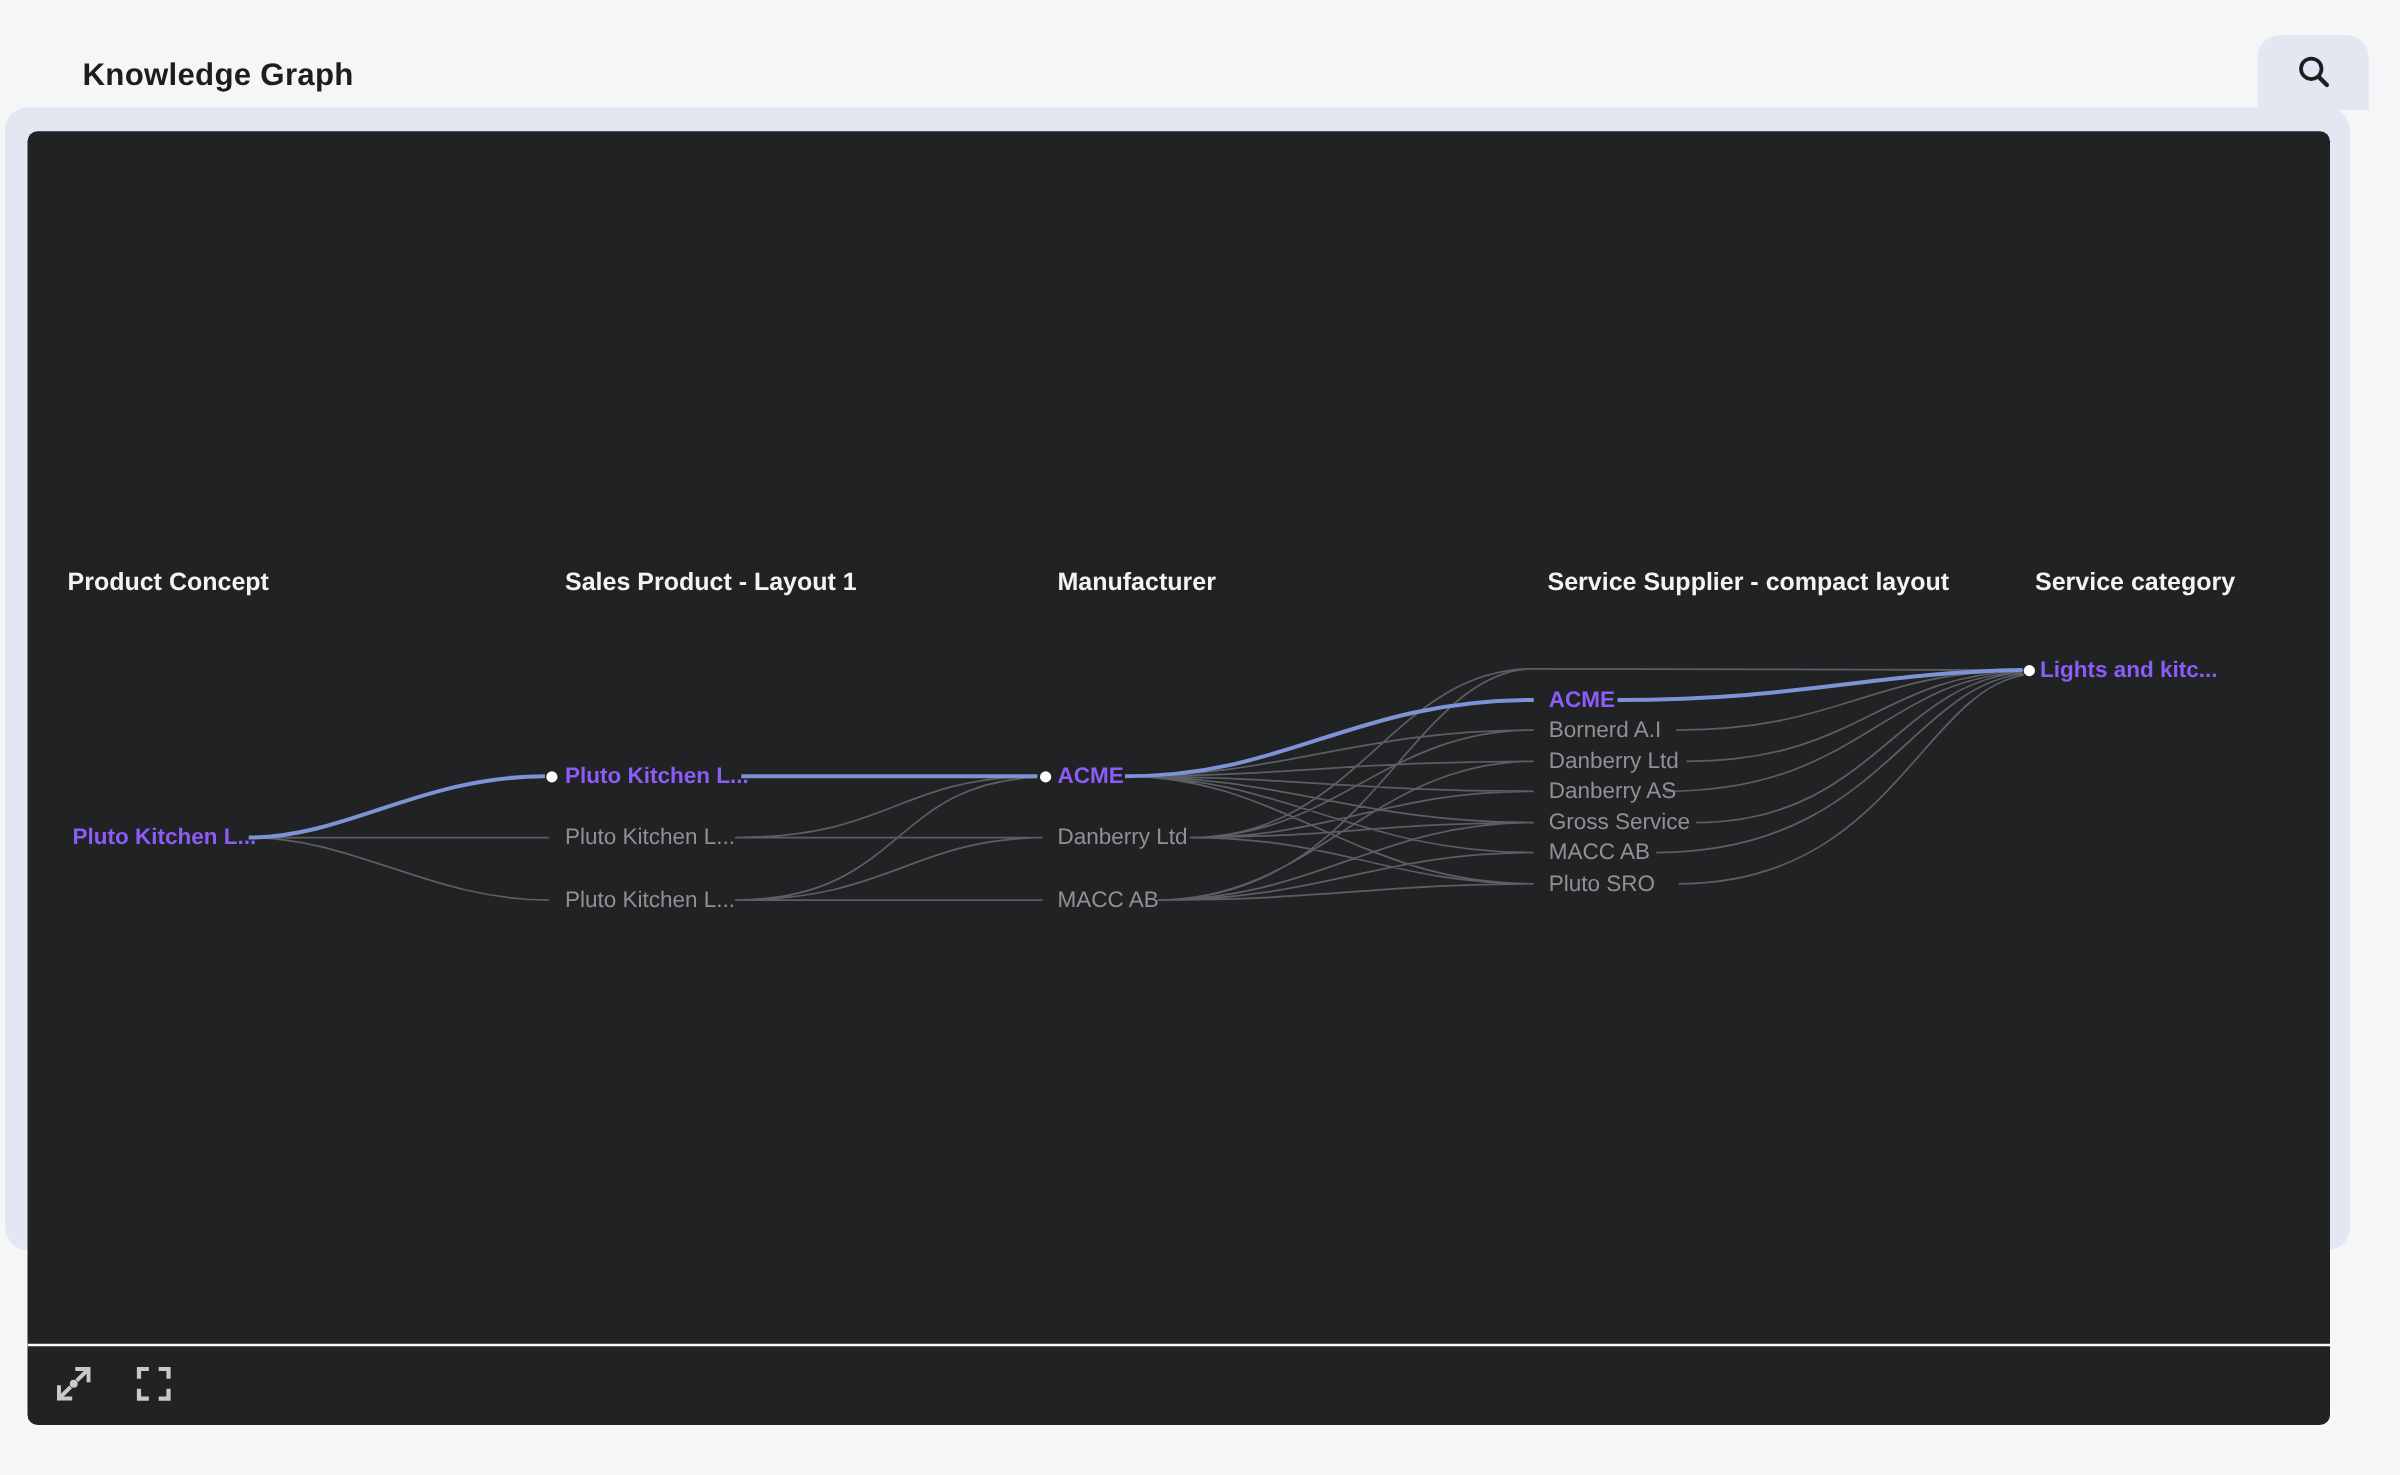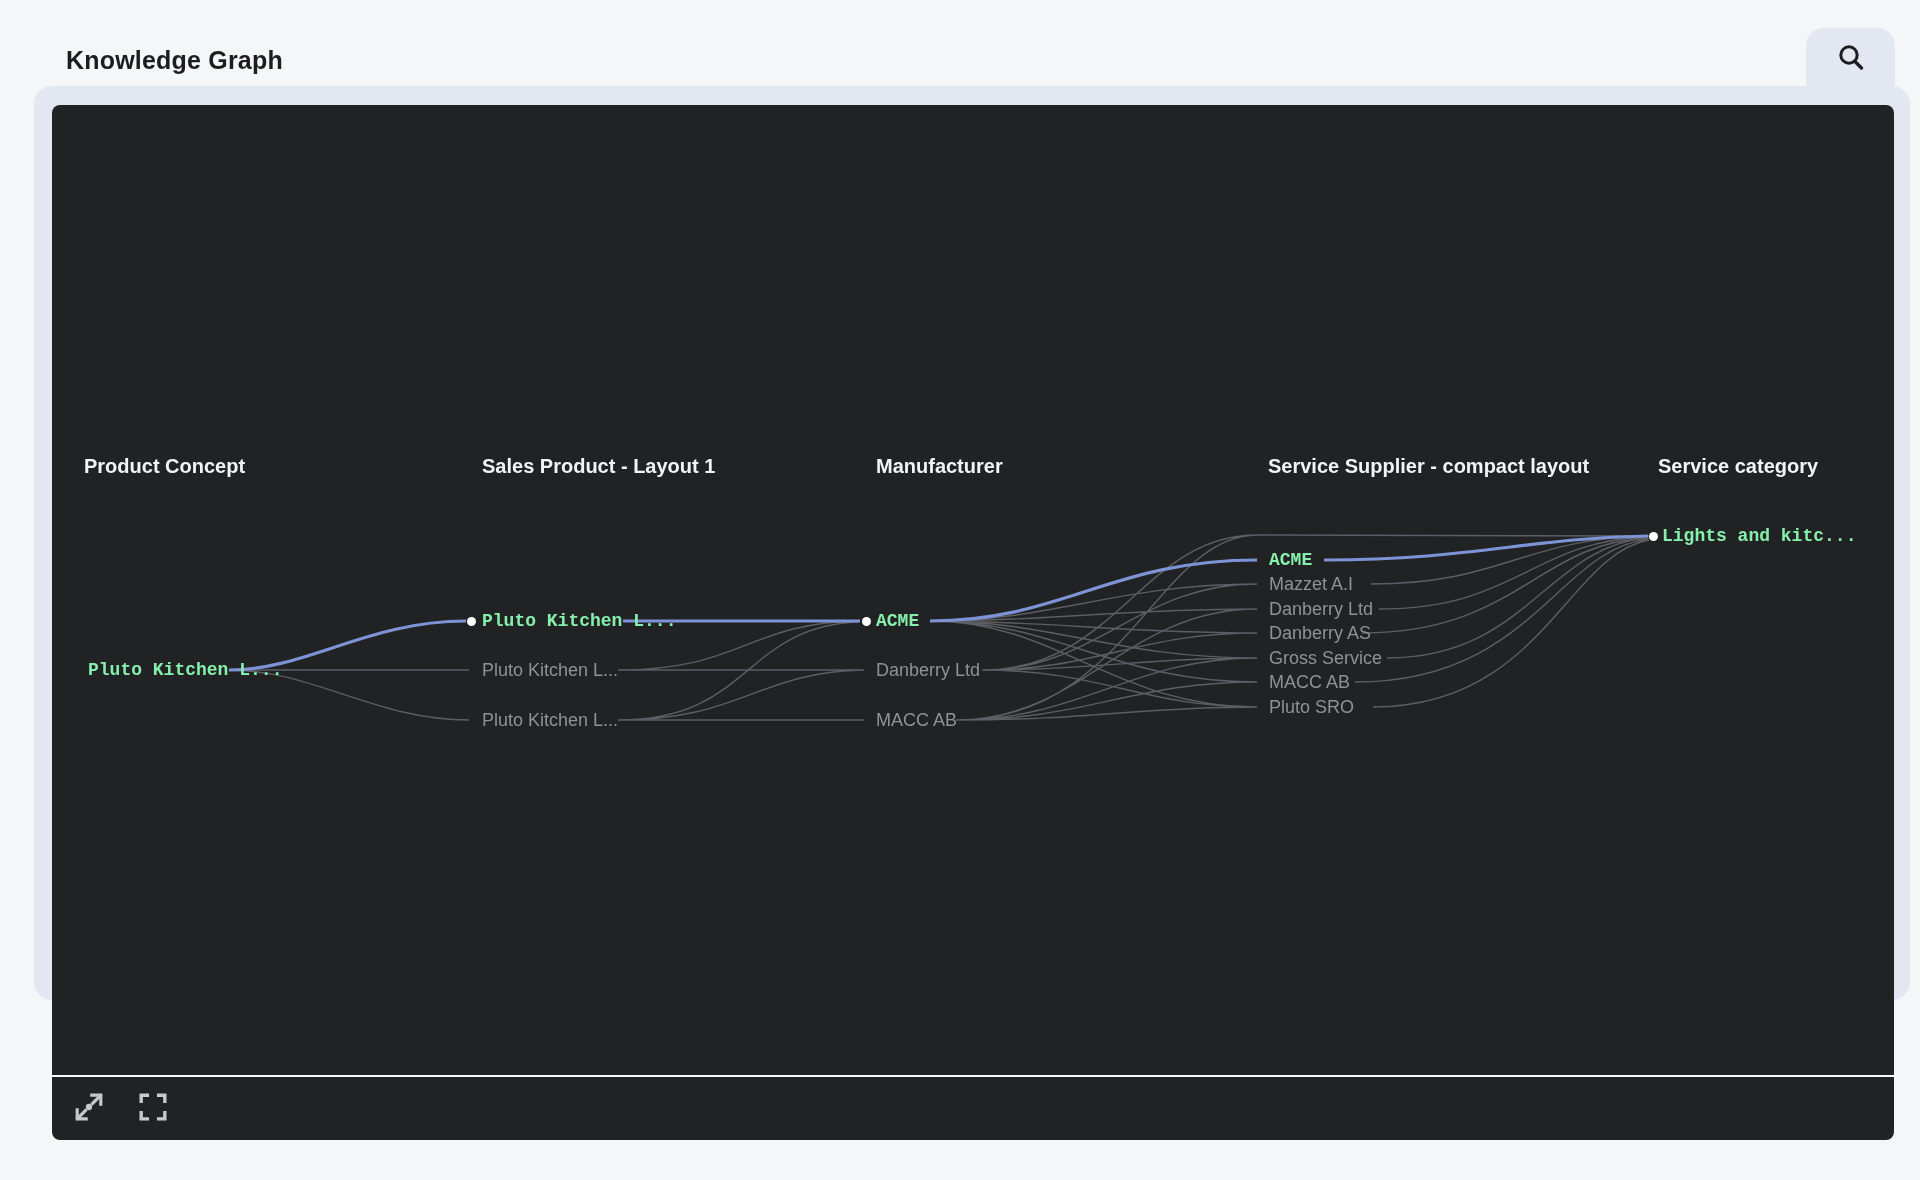--- a/index.html
+++ b/index.html
@@ -19,40 +19,40 @@
     color:var(--title);letter-spacing:.2px;white-space:nowrap;margin-left:26px;
   }
   .search-tab{
     position:absolute;left:1806px;top:28px;width:89px;height:60px;
     background:var(--panel);border-radius:18px 18px 0 0;
     display:flex;align-items:center;justify-content:center;cursor:pointer;border:none;
   }
   .search-tab svg{display:block;}
   
   .graph-panel{
-    position:absolute;left:34px;top:86px;width:1876px;height:914px;
+    position:absolute;left:4px;top:86px;width:1876px;height:914px;
     background:var(--panel);border-radius:18px;
   }
   .graph-canvas{
     position:absolute;left:18px;top:19px;width:1842px;height:1035px;
     background:var(--canvas);border-radius:8px;overflow:hidden;
   }
   .edges{position:absolute;left:0;top:0;width:1842px;height:1035px;}
   .edge{fill:none;stroke:var(--edge);stroke-width:1.4px;}
   .edge--accent{fill:none;stroke:var(--accent);stroke-width:3.2px;}
   
   .col-header{
     position:absolute;top:349px;font-size:20px;font-weight:700;color:#f2f3f5;
     white-space:nowrap;line-height:24px;
   }
   .node-label{
     position:absolute;transform:translateY(-50%);font-size:18px;white-space:nowrap;
     color:var(--muted);font-weight:400;cursor:pointer;
   }
-  .node-label.hl{color:#86efac;font-weight:700;font-family:Liberation Mono, monospace;}
+  .node-label.hl{color:#8b5cf6;font-weight:700;}
   .node-dot{
     position:absolute;width:9px;height:9px;border-radius:50%;background:#ffffff;
   }
   
   .canvas-sep{position:absolute;left:0;top:970px;width:1842px;height:2px;background:var(--sep);}
   .canvas-btn{
     position:absolute;top:984px;width:38px;height:38px;background:transparent;border:none;
     padding:0;cursor:pointer;display:flex;align-items:center;justify-content:center;
   }
   .canvas-btn.zoom-fit{left:18px;}
@@ -133,21 +133,21 @@
     <div class="node-label hl" style="left:430px;top:516px">Pluto Kitchen L...</div>
     <div class="node-label" style="left:430px;top:565px">Pluto Kitchen L...</div>
     <div class="node-label" style="left:430px;top:615px">Pluto Kitchen L...</div>
 
     <span class="node-dot" style="left:810px;top:512px"></span>
     <div class="node-label hl" style="left:824px;top:516px">ACME</div>
     <div class="node-label" style="left:824px;top:565px">Danberry Ltd</div>
     <div class="node-label" style="left:824px;top:615px">MACC AB</div>
 
     <div class="node-label hl" style="left:1217px;top:455px">ACME</div>
-    <div class="node-label" style="left:1217px;top:479px">Mazzet A.I</div>
+    <div class="node-label" style="left:1217px;top:479px">Bornerd A.I</div>
     <div class="node-label" style="left:1217px;top:504px">Danberry Ltd</div>
     <div class="node-label" style="left:1217px;top:528px">Danberry AS</div>
     <div class="node-label" style="left:1217px;top:553px">Gross Service</div>
     <div class="node-label" style="left:1217px;top:577px">MACC AB</div>
     <div class="node-label" style="left:1217px;top:602px">Pluto SRO</div>
 
     <span class="node-dot" style="left:1597px;top:427px"></span>
     <div class="node-label hl" style="left:1610px;top:431px">Lights and kitc...</div>
 
     <div class="canvas-sep"></div>

